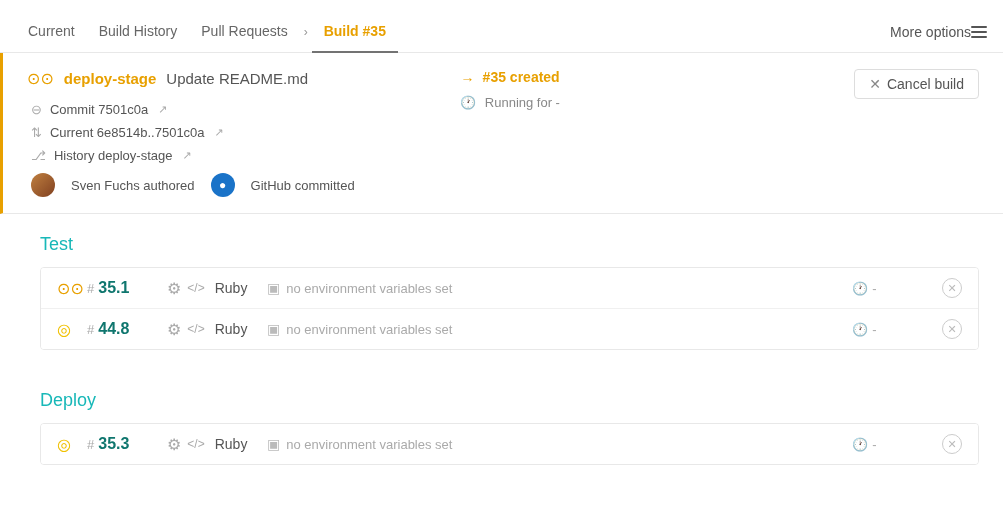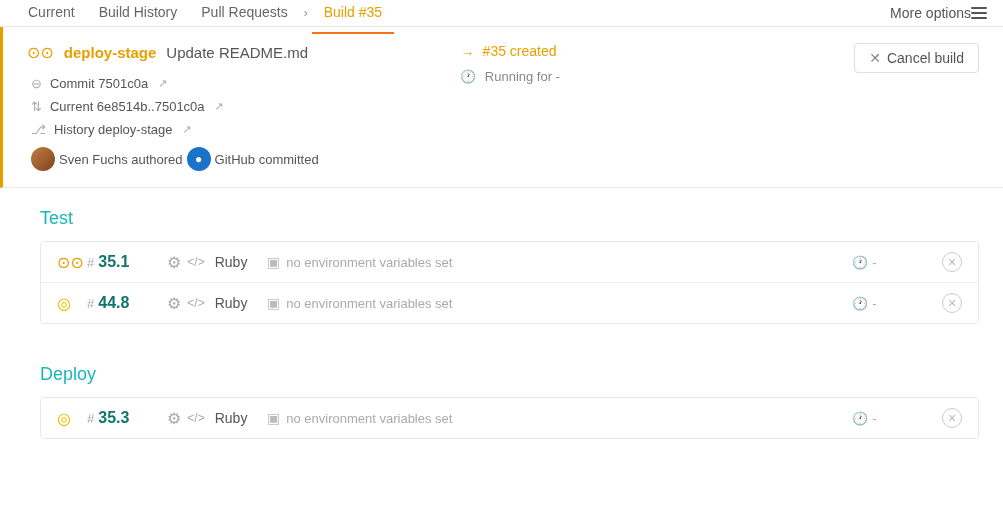--- a/index.html
+++ b/index.html
@@ -1,42 +1,42 @@
 <!DOCTYPE html>
 <html><head>
   <meta charset="utf-8">
   <style>
     * { box-sizing: border-box; margin: 0; padding: 0; }
     body { font-family: -apple-system, BlinkMacSystemFont, 'Segoe UI', Helvetica, Arial, sans-serif; font-size: 14px; color: #333; background: #fff; width: 1003px; }
     .nav-tab { color: #666; text-decoration: none; padding: 0 12px; height: 42px; display: flex; align-items: center; font-size: 14px; cursor: pointer; border-bottom: 2px solid transparent; }
-    .nav-tab.active { color: #e8a000; border-bottom: 2px solid #f97316; font-weight: 400; }
+    .nav-tab.active { color: #e8a000; border-bottom: 2px solid #737373; font-weight: 700; }
     .nav-chevron { color: #999; margin: 0 4px; font-size: 12px; }
     .nav-more { margin-left: auto; display: flex; align-items: center; gap: 0; cursor: pointer; color: #555; font-size: 14px; }
     .hamburger-icon { display: flex; flex-direction: column; gap: 3px; }
     .hamburger-icon span { display: block; width: 16px; height: 2px; background: #555; border-radius: 1px; }
 
     
     .build-header { border-left: 3px solid #e8a000; padding: 16px 24px; background: #fff; border-bottom: 1px solid #e8e8e8; display: flex; align-items: flex-start; justify-content: space-between; }
     .build-header-left { flex: 1; }
     .build-title-row { display: flex; align-items: center; gap: 10px; margin-bottom: 14px; }
     .spinner-icon { color: #e8a000; font-size: 16px; }
     .stage-name { color: #e8a000; font-weight: 600; font-size: 15px; }
     .commit-msg { color: #555; font-size: 15px; }
     .build-meta-list { display: flex; flex-direction: column; gap: 8px; margin-left: 4px; }
     .build-meta-item { display: flex; align-items: center; gap: 8px; color: #555; font-size: 13px; }
     .meta-icon { color: #aaa; font-size: 13px; }
     .link-icon { color: #aaa; font-size: 11px; margin-left: 2px; }
-    .author-row { display: flex; align-items: center; gap: 4px; margin-top: 10px; margin-left: 4px; }
+    .author-row { display: flex; align-items: center; gap: 16px; margin-top: 10px; margin-left: 4px; }
     .avatar-img { width: 24px; height: 24px; border-radius: 50%; background: linear-gradient(135deg, #c08040 0%, #804020 100%); }
     .github-avatar { width: 24px; height: 24px; border-radius: 50%; background: #24292e; display: flex; align-items: center; justify-content: center; color: #fff; font-size: 14px; }
     .author-text { color: #555; font-size: 13px; }
     .build-header-center { flex: 1; padding-left: 40px; }
     .build-status-row { display: flex; align-items: center; gap: 8px; margin-bottom: 10px; }
     .status-arrow { color: #e8a000; font-size: 14px; }
-    .build-num { color: #e8a000; font-weight: 400; font-size: 14px; text-align: right; }
+    .build-num { color: #e8a000; font-weight: 700; font-size: 14px; text-align: right; }
     .status-label { color: #e8a000; font-size: 14px; }
     .running-row { display: flex; align-items: center; gap: 8px; color: #888; font-size: 13px; }
     .build-header-right { display: flex; align-items: flex-start; }
     .cancel-btn { display: flex; align-items: center; gap: 6px; border: 1px solid #ddd; border-radius: 4px; padding: 6px 14px; cursor: pointer; color: #555; font-size: 14px; background: #fff; }
     .x-icon { font-size: 14px; color: #888; }
 
     
     .section { padding: 20px 24px 0 40px; }
     .section-title { color: #18b8b8; font-size: 18px; font-weight: 400; margin-bottom: 12px; }
 
@@ -52,21 +52,21 @@
     .job-lang-col { display: flex; align-items: center; gap: 6px; width: 100px; }
     .lang-label { color: #555; font-size: 14px; }
     .job-env-col { flex: 1; display: flex; align-items: center; gap: 6px; color: #aaa; font-size: 13px; }
     .job-time-col { width: 80px; display: flex; align-items: center; gap: 4px; color: #aaa; font-size: 13px; }
     .job-action-col { width: 30px; display: flex; align-items: center; justify-content: flex-end; }
     .circle-x { width: 20px; height: 20px; border-radius: 50%; border: 1.5px solid #ccc; display: flex; align-items: center; justify-content: center; color: #bbb; font-size: 11px; cursor: pointer; }
   </style>
 </head>
 <body>
 
-<nav style="display:flex;align-items:center;border-bottom:1px solid #e8e8e8;padding:0 16px;height:27px;background:#fff;">
+<nav style="display:flex;align-items:center;border-bottom:1px solid #e8e8e8;padding:0 16px;height:42px;background:#fff;margin-top:11px;">
   <a class="nav-tab">Current</a>
   <a class="nav-tab">Build History</a>
   <a class="nav-tab">Pull Requests</a>
   <span class="nav-chevron">›</span>
   <a class="nav-tab active">Build #35</a>
   <div class="nav-more">
     <span>More options</span>
     <div class="hamburger-icon">
       <span></span>
         <span></span>

